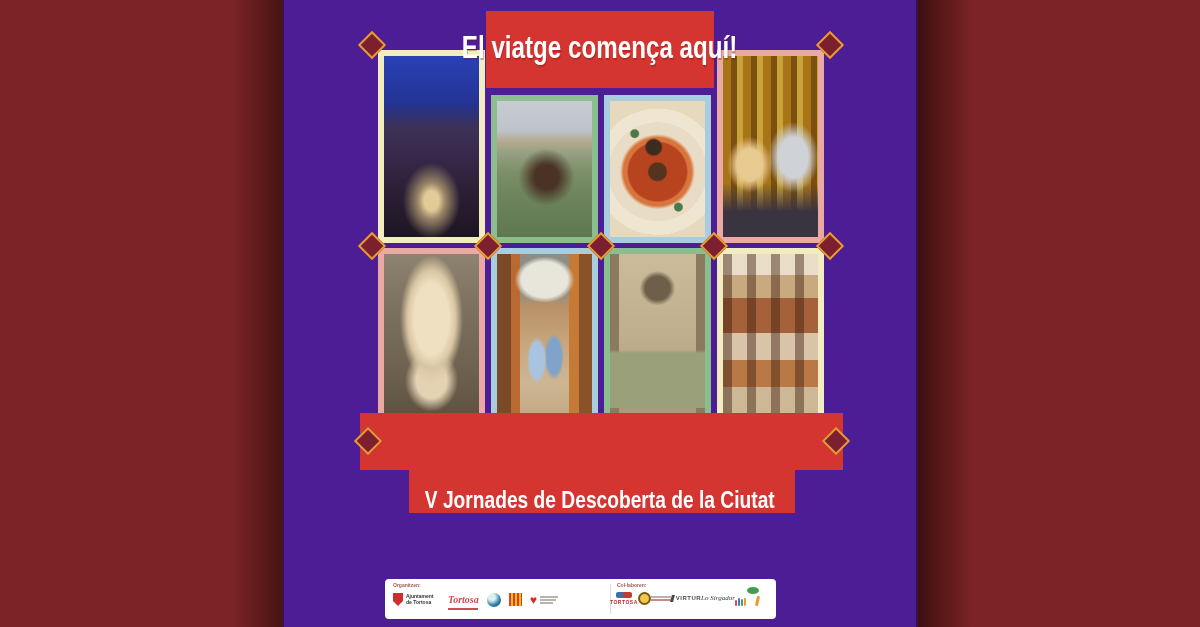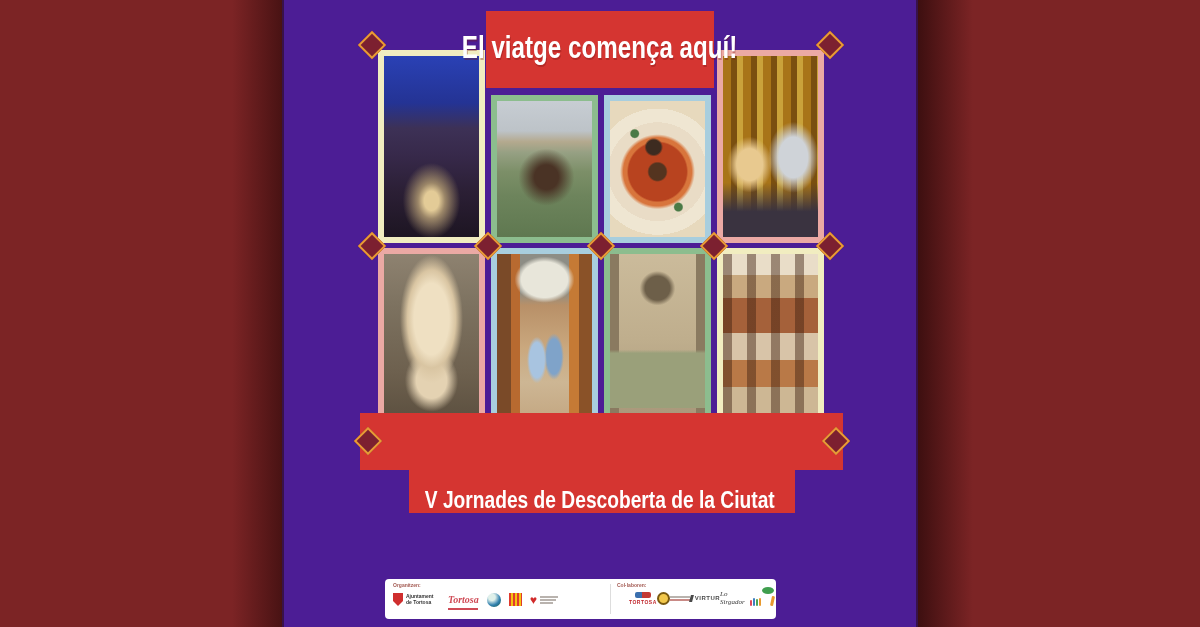--- a/index.html
+++ b/index.html
@@ -90,21 +90,21 @@
   .website-text{position:absolute;top:538px;left:464px;z-index:3;}
   .website-text .cond{font-size:16px;color:#fff;transform:translateX(-50%) scaleX(.85);}
 
   
   .sponsors{position:absolute;left:101px;top:579px;width:391px;height:40px;background:#fff;
     border-radius:4px;z-index:3;padding-left:20px;}
   .sp-label{position:absolute;top:3px;font-size:5px;color:#a35a52;font-weight:bold;}
   .sp-label.org{left:8px;} .sp-label.col{left:232px;}
   .sp-divider{position:absolute;left:225px;top:5px;width:1px;height:30px;background:#ddd;}
   .logo-row{position:absolute;top:10px;display:flex;align-items:center;}
-  .logo-row.org{left:8px;gap:8px;} .logo-row.col{left:244px;}
+  .logo-row.org{left:8px;gap:8px;} .logo-row.col{left:225px;}
   .logo{display:flex;align-items:center;gap:3px;}
   .shield{width:10px;height:13px;background:#cf2e2e;
     clip-path:polygon(0 0,100% 0,100% 62%,50% 100%,0 62%);}
   .tinytext{font-size:5px;line-height:1.15;color:#333;font-weight:bold;width:34px;}
   .script-red{font-size:10px;font-style:italic;font-weight:bold;color:#cf4a55;
     font-family:"Liberation Serif",serif;}
   .script-sub{display:block;width:30px;height:2px;background:#cf4a55;margin-top:1px;}
   .badge-blue{width:14px;height:14px;border-radius:50%;
     background:radial-gradient(circle at 35% 30%,#dff0ea 0 25%,#2f7fae 60%,#1d5e3f 100%);}
   .cat-stripes{width:13px;height:13px;

